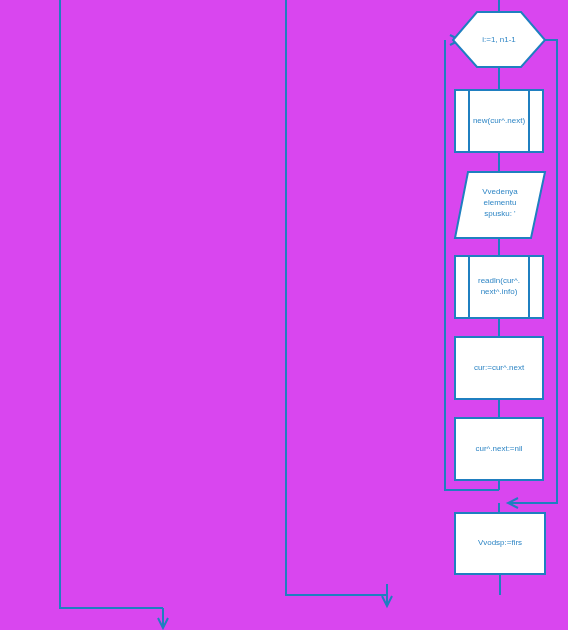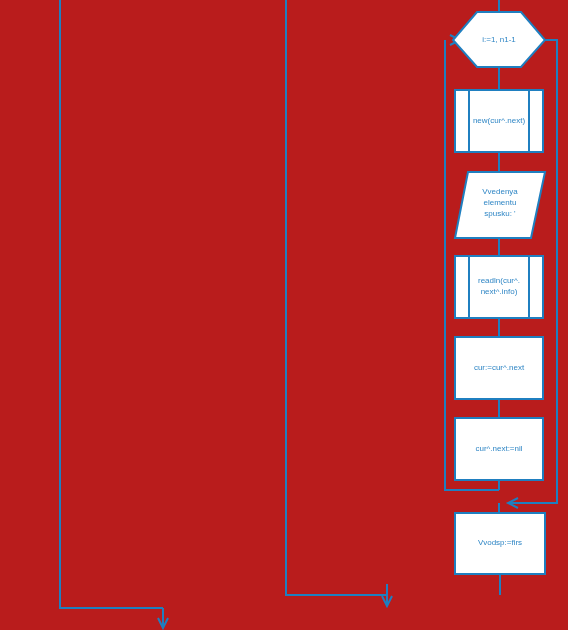--- a/index.html
+++ b/index.html
@@ -8,21 +8,21 @@
     padding: 0;
     background: #ffffff;
   }
   body {
     font-family: "Liberation Sans", sans-serif;
   }
   #canvas {
     position: relative;
     width: 568px;
     height: 630px;
-    background: #b91c1c;
+    background: #d946ef;
     overflow: hidden;
   }
   #canvas svg {
     position: absolute;
     top: 0;
     left: 0;
     display: block;
   }
   .shape-text {
     font-family: "Liberation Sans", sans-serif;

